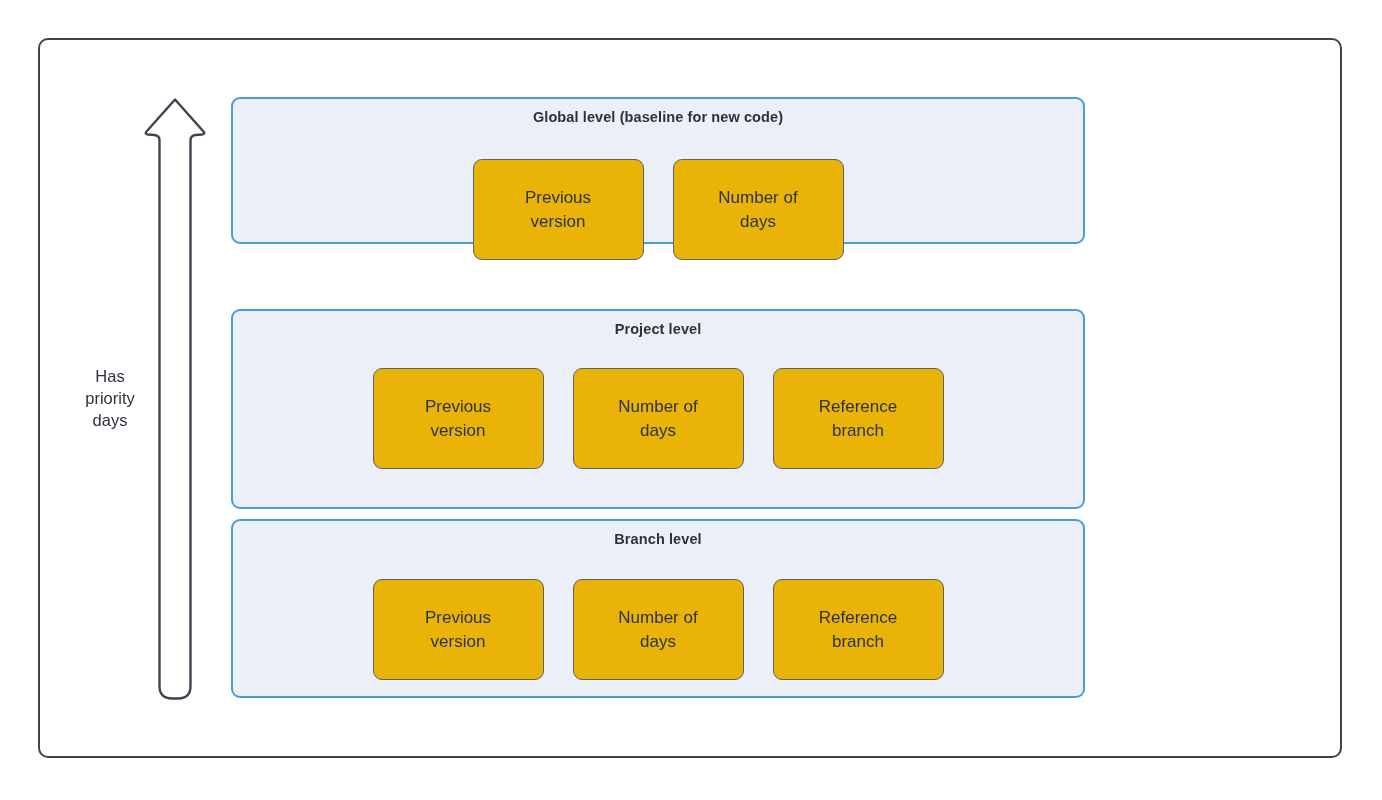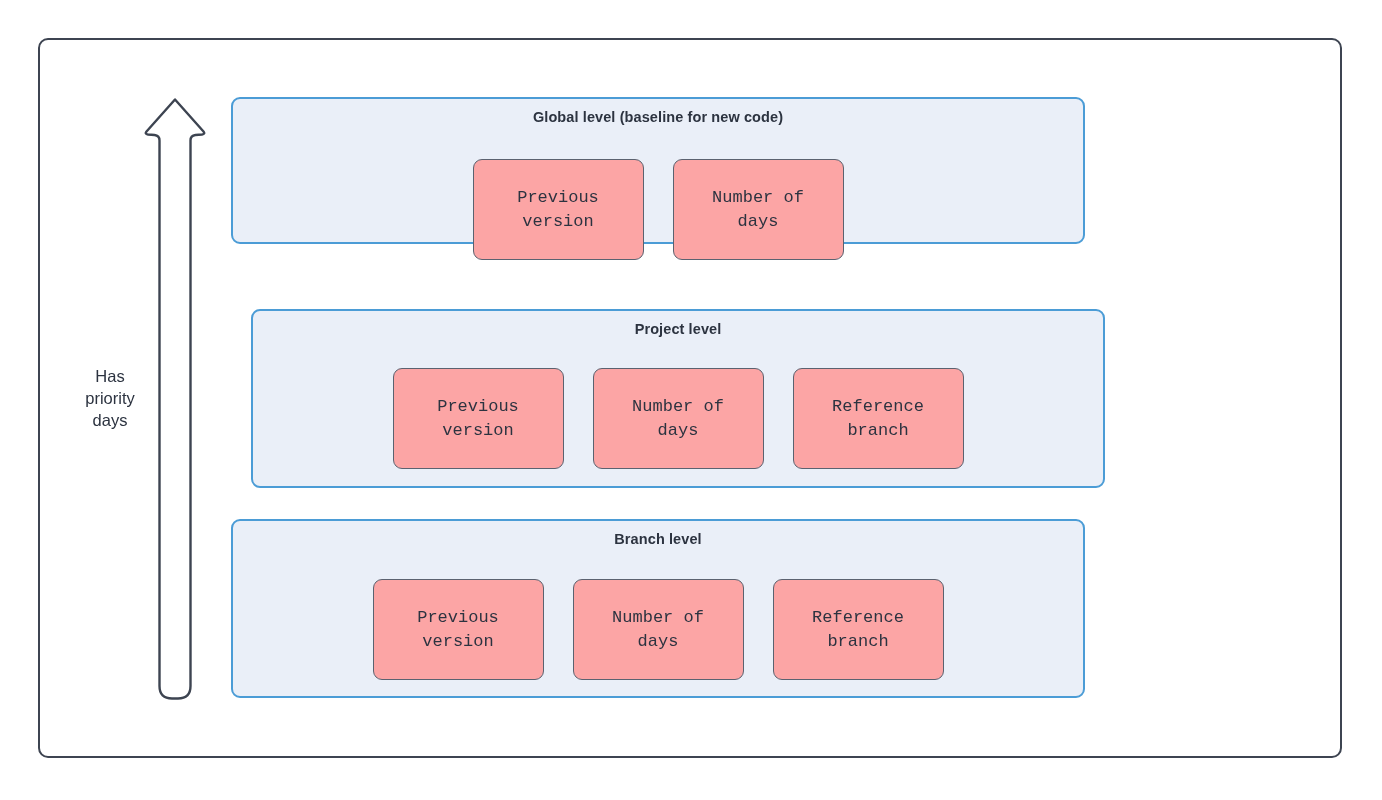--- a/index.html
+++ b/index.html
@@ -62,21 +62,21 @@
   .level-panel {
     position: absolute;
     left: 231px;
     width: 854px;
     box-sizing: border-box;
     background: #eaeff8;
     border: 2.2px solid #4b9cd6;
     border-radius: 9px;
   }
   .level-panel.global  { top: 97px;  height: 147px; }
-  .level-panel.project { top: 309px; height: 179px; margin-left: 20px; }
+  .level-panel.project { top: 309px; height: 200px; }
   .level-panel.branch  { top: 519px; height: 179px; }
 
   .level-title {
     position: absolute;
     left: 0;
     right: 0;
     top: 10px;
     text-align: center;
     font-size: 14.5px;
     font-weight: bold;
@@ -93,32 +93,31 @@
     gap: 29px;
   }
   .level-panel.global  .card-row { top: 60px; }
   .level-panel.project .card-row { top: 57px; }
   .level-panel.branch  .card-row { top: 58px; }
 
   .card {
     width: 171px;
     height: 101px;
     box-sizing: border-box;
-    background: #fca5a5;
+    background: #eab308;
     border: 1.3px solid #5b6270;
     border-radius: 9px;
     display: flex;
     align-items: center;
     justify-content: center;
     text-align: center;
     font-size: 17px;
     line-height: 24px;
     color: #2c3340;
     white-space: pre-line;
-    font-family: Liberation Mono, monospace;
   }
 </style>
 </head>
 <body>
 
 <div id="canvas">
 
   <div class="outer-frame"></div>
 
   <div class="priority-arrow">

